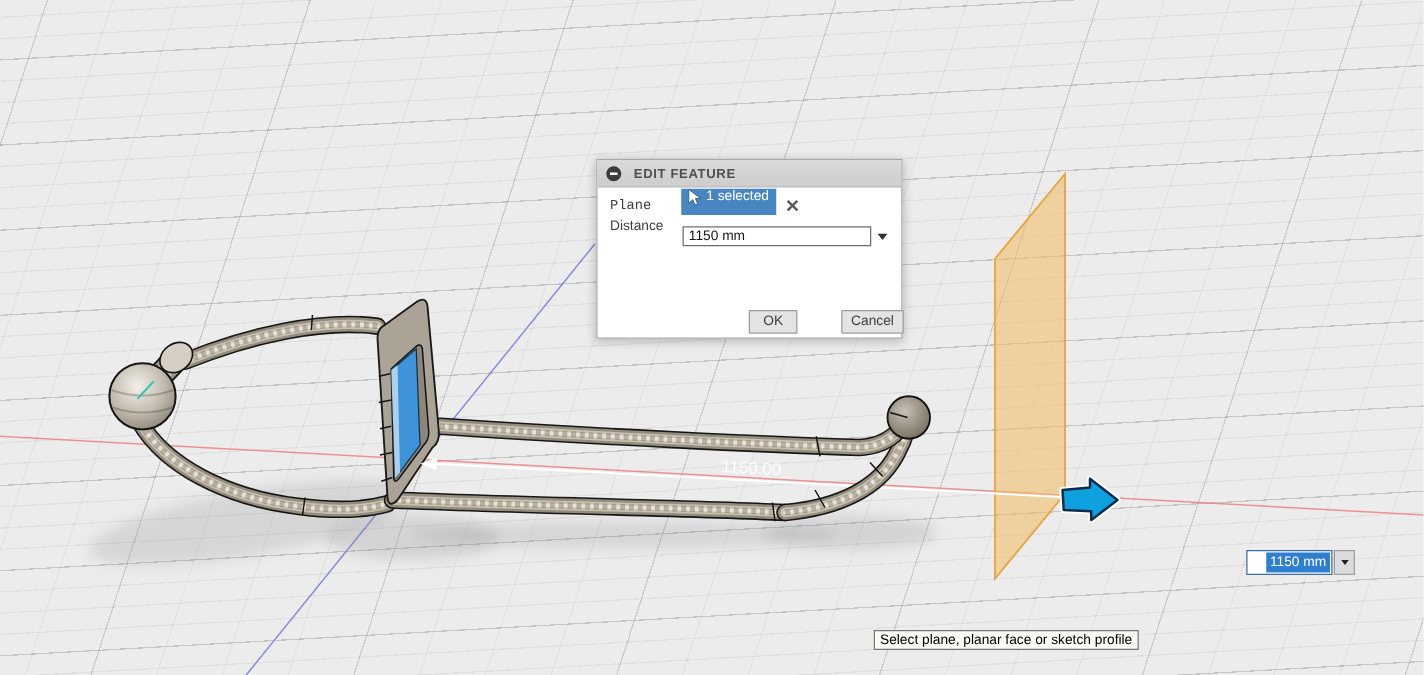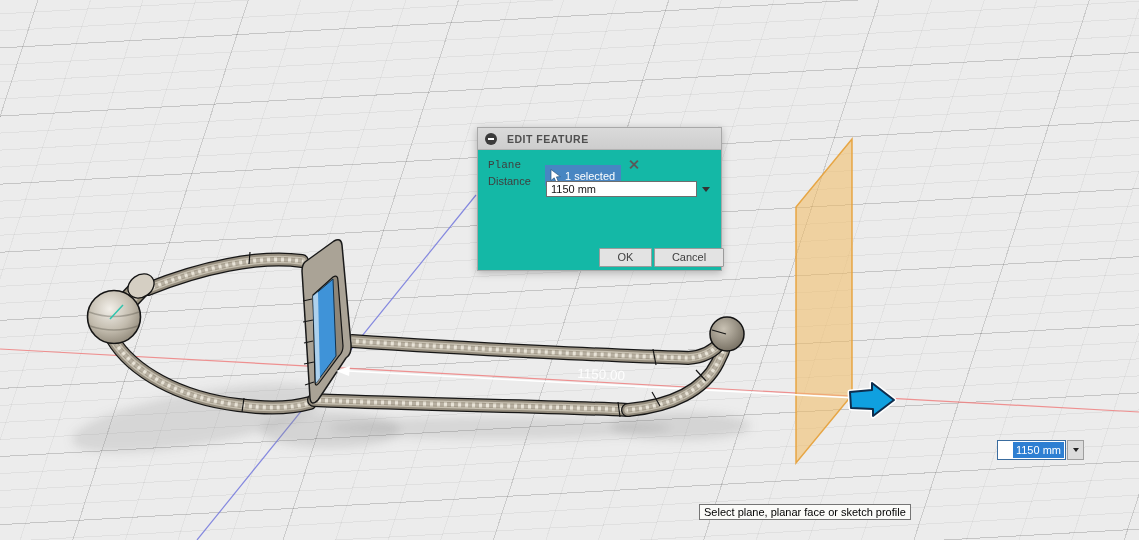--- a/index.html
+++ b/index.html
@@ -32,64 +32,64 @@
   .t3{stroke:#e8e3d7;stroke-width:3;fill:none;stroke-linecap:round;}
   .t4{stroke:rgba(104,95,76,0.38);stroke-width:5;fill:none;stroke-dasharray:4 3;}
   .s0{stroke:#161616;stroke-width:21;fill:none;}
   .s1{stroke:#9a927f;stroke-width:18;fill:none;}
   .s2{stroke:#ccc5b6;stroke-width:12;fill:none;}
   .s3{stroke:#e9e4d8;stroke-width:5;fill:none;}
   .edge-tick{stroke:#151515;stroke-width:1.2;fill:none;}
   
   .dialog{
     position:absolute;left:477px;top:127px;width:245px;height:144px;
-    background:#14b8a6;border:1px solid #a8a8a8;
+    background:#ffffff;border:1px solid #a8a8a8;
     box-shadow:0 2px 8px rgba(0,0,0,0.25);font-size:11px;color:#3f3f3f;
   }
   .dialog-titlebar{
     height:22px;background:linear-gradient(#dadada,#cdcdcd);
     border-bottom:1px solid #b2b2b2;display:flex;align-items:center;padding-left:7px;
   }
   .collapse-icon{
     width:12px;height:12px;border-radius:50%;background:#3b3b3b;
     position:relative;flex:0 0 auto;cursor:pointer;
   }
   .collapse-icon::after{
     content:"";position:absolute;left:3px;top:5px;width:6px;height:2px;background:#fff;
   }
   .dialog-title{
     margin-left:10px;font-size:10.5px;font-weight:bold;color:#4f4f4f;letter-spacing:0.5px;
   }
   .dlg-label{position:absolute;left:10px;}
   .lbl-plane{top:31px;font-family:Liberation Mono, monospace;}
   .lbl-distance{top:47px;}
   .sel-btn{
-    position:absolute;left:67px;top:37px;width:76px;height:21px;
-    background:#4886c2;color:#fff;border:none;display:flex;align-items:center;
+    position:absolute;left:67px;top:23px;width:76px;height:21px;
+    background:#4886c2;color:#fff;border:none;display:flex;
     padding:0 0 0 5px;font-size:11px;gap:4px;cursor:pointer;
   }
   .clear-x{position:absolute;left:150px;top:31px;width:11px;height:11px;cursor:pointer;}
   .clear-x i{position:absolute;left:5px;top:0;width:2px;height:11px;background:#5a5a5a;}
   .clear-x i:first-child{transform:rotate(45deg);}
   .clear-x i:last-child{transform:rotate(-45deg);}
   .dist-input{
     position:absolute;left:68px;top:53px;width:151px;height:16px;
     border:1px solid #6e6e6e;background:#fff;font-size:11px;padding:0 2px 0 4px;
     font-family:"Liberation Sans",sans-serif;color:#161616;
   }
   .caret{width:0;height:0;border-left:4px solid transparent;border-right:4px solid transparent;
     border-top:5px solid #333;}
   .dist-caret{position:absolute;left:224px;top:59px;cursor:pointer;}
   .dlg-btn{
     position:absolute;top:120px;height:19px;background:#e3e3e3;border:1px solid #9b9b9b;
     font-size:11px;color:#404040;text-align:center;line-height:17px;border-radius:1px;cursor:pointer;
     font-family:"Liberation Sans",sans-serif;padding:0;
   }
-  .btn-ok{left:121px;width:53px;}
-  .btn-cancel{left:176px;width:70px;}
+  .btn-ok{left:121px;width:39px;}
+  .btn-cancel{left:195px;width:50px;}
   
   .float-field{position:absolute;left:997px;top:440px;display:flex;align-items:stretch;}
   .ff-box{
     width:69px;height:20px;background:#fff;border:1px solid #3a6c9f;position:relative;
   }
   .ff-sel{
     position:absolute;right:1px;top:1px;height:16px;background:#2e7fd2;color:#fff;
     font-size:11px;line-height:16px;padding:0 3px;white-space:nowrap;
   }
   .ff-dd{

